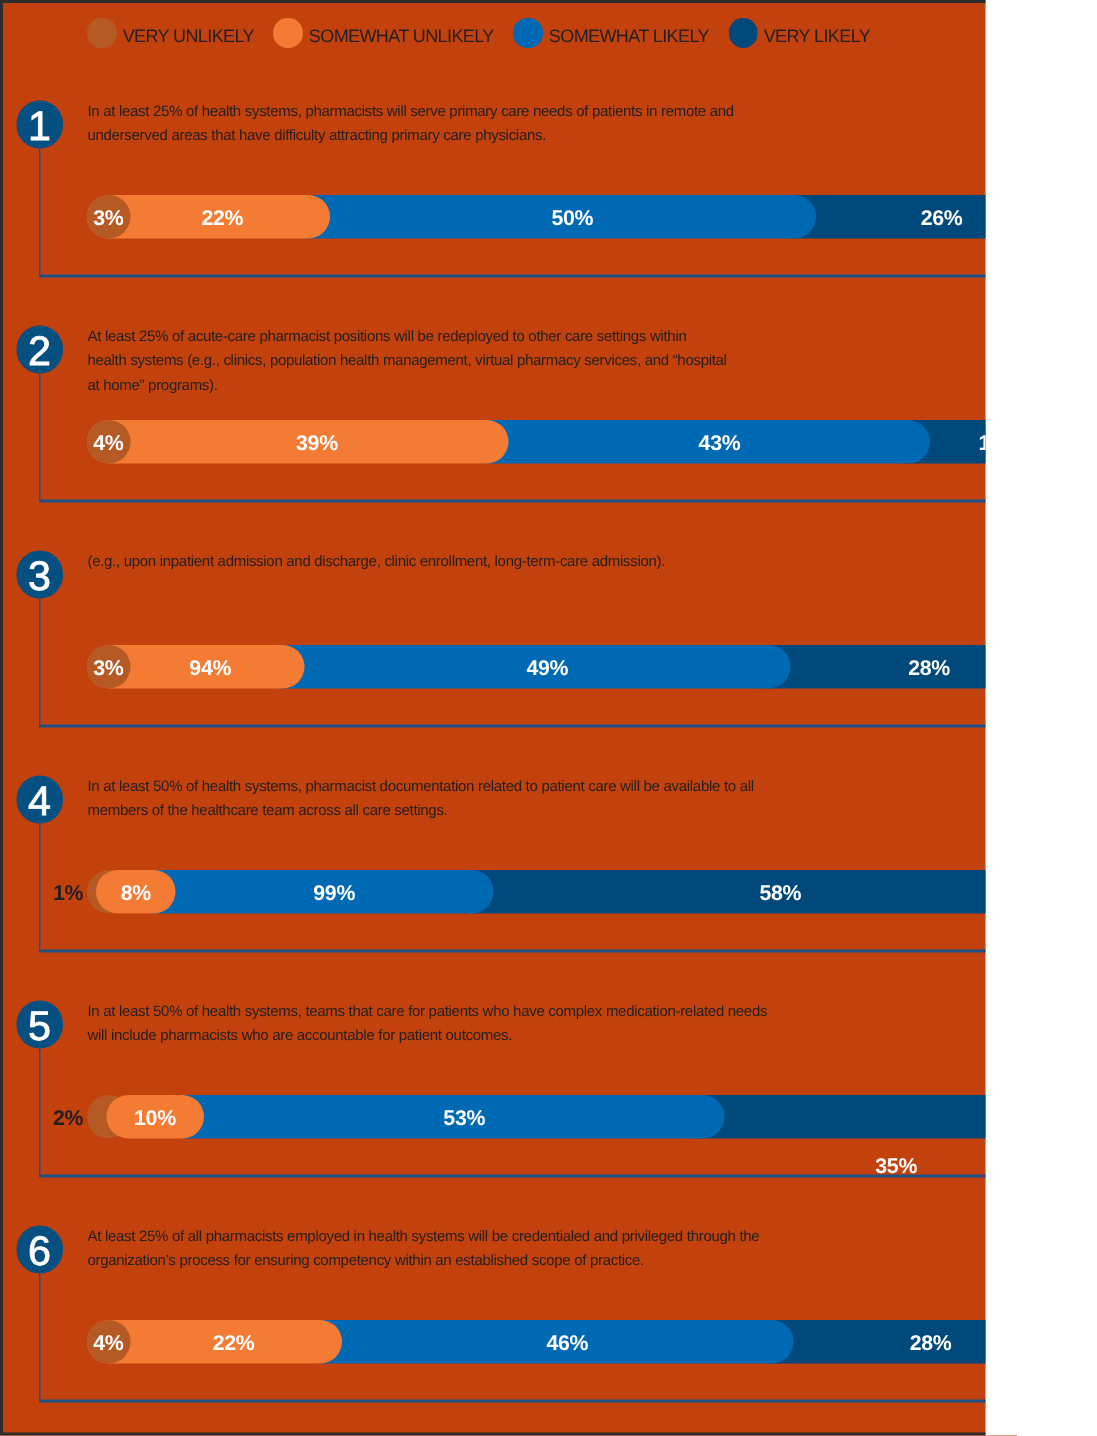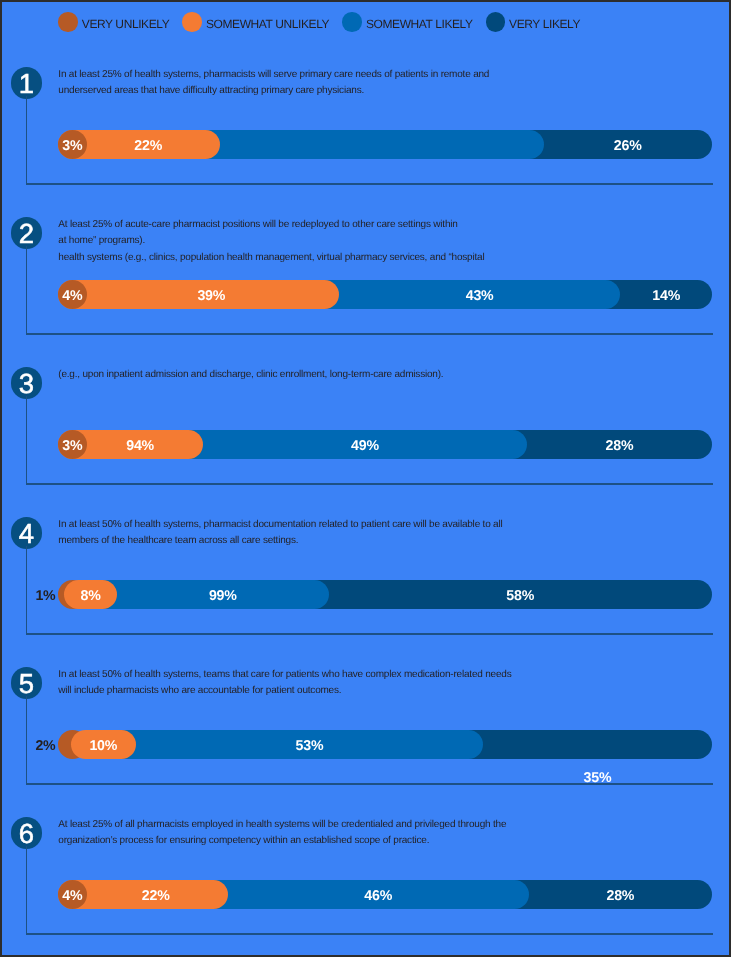--- a/index.html
+++ b/index.html
@@ -1,20 +1,20 @@
 <!DOCTYPE html>
 <html><head>
 <meta charset="utf-8">
 <title>Pharmacy Forecast Likelihood Chart</title>
 <style>
   html,body{margin:0;padding:0;}
   body{width:731px;height:957px;background:#ffffff;
        font-family:"Liberation Sans",sans-serif;overflow:hidden;
        -webkit-font-smoothing:antialiased;text-rendering:geometricPrecision;}
-  #page{position:relative;width:731px;height:957px;background:#3b82f6;overflow:hidden;}
+  #page{position:relative;width:657px;height:957px;background:#c2410c;overflow:hidden;}
   #page-border{position:absolute;left:0;top:0;width:731px;height:957px;box-sizing:border-box;
                border:2px solid #2d2d2d;pointer-events:none;z-index:100;}
 
   
   #legend{position:absolute;left:0;top:0;width:731px;height:44px;}
   .lg-item{position:absolute;top:12px;height:20px;white-space:nowrap;}
   .lg-dot{position:absolute;left:0;top:0;width:19.4px;height:19.5px;border-radius:50%;}
   .lg-label{position:absolute;left:23.6px;top:2.5px;height:19px;line-height:19px;
             font-size:12px;letter-spacing:-0.4px;color:#231f20;white-space:nowrap;}
 
@@ -69,31 +69,32 @@
           <div>In at least 25% of health systems, pharmacists will serve primary care needs of patients in remote and</div>
           <div>underserved areas that have difficulty attracting primary care physicians.</div>
         </div>
         <div class="bar" style="top: 129.5px; width: 654.5px;">
           <div class="seg" style="left: 0px; width: 29.5px; background: rgb(182, 90, 37); z-index: 10;"></div>
           <div class="seg" style="left: 0px; width: 162.005px; background: rgb(244, 123, 51); z-index: 9;"></div>
           <div class="seg" style="left: 132.505px; width: 353.51px; background: rgb(0, 105, 180); z-index: 8;"></div>
           <div class="seg" style="left: 456.515px; width: 197.985px; background: rgb(1, 73, 123); z-index: 7;"></div>
           <div class="seg-label" style="left: 0px; width: 29.5px;">3%</div>
           <div class="seg-label" style="left: 19.4406px; width: 142.564px;">22%</div>
+          <div class="seg-label" style="left: 162.005px; width: 324.01px;">50%</div>
           <div class="seg-label" style="left: 486.015px; width: 168.485px;">26%</div>
         </div>
       </div>
       <div>
         <div class="num-circle" style="top: 217.4px; background: rgb(6, 79, 129);">2</div>
         <div class="stem" style="top: 246.4px; height: 86.6px;"></div>
         <div class="rule" style="top: 333px; width: 687.6px;"></div>
         <div class="stmt" style="top: 216.6px;">
           <div>At least 25% of acute-care pharmacist positions will be redeployed to other care settings within</div>
+          <div>health systems (e.g., clinics, population health management, virtual pharmacy services, and “hospital</div>
           <div>at home” programs).</div>
-          <div>health systems (e.g., clinics, population health management, virtual pharmacy services, and “hospital</div>
         </div>
         <div class="bar" style="top: 279.5px; width: 654.5px;">
           <div class="seg" style="left: 0px; width: 29.5px; background: rgb(182, 90, 37); z-index: 10;"></div>
           <div class="seg" style="left: 0px; width: 281.435px; background: rgb(244, 123, 51); z-index: 9;"></div>
           <div class="seg" style="left: 251.935px; width: 310.935px; background: rgb(0, 105, 180); z-index: 8;"></div>
           <div class="seg" style="left: 533.37px; width: 121.13px; background: rgb(1, 73, 123); z-index: 7;"></div>
           <div class="seg-label" style="left: 0px; width: 29.5px;">4%</div>
           <div class="seg-label" style="left: 26.18px; width: 255.255px; text-align: center;">39%</div>
           <div class="seg-label" style="left: 281.435px; width: 281.435px;">43%</div>
           <div class="seg-label" style="left: 562.87px; width: 91.63px;">14%</div>

